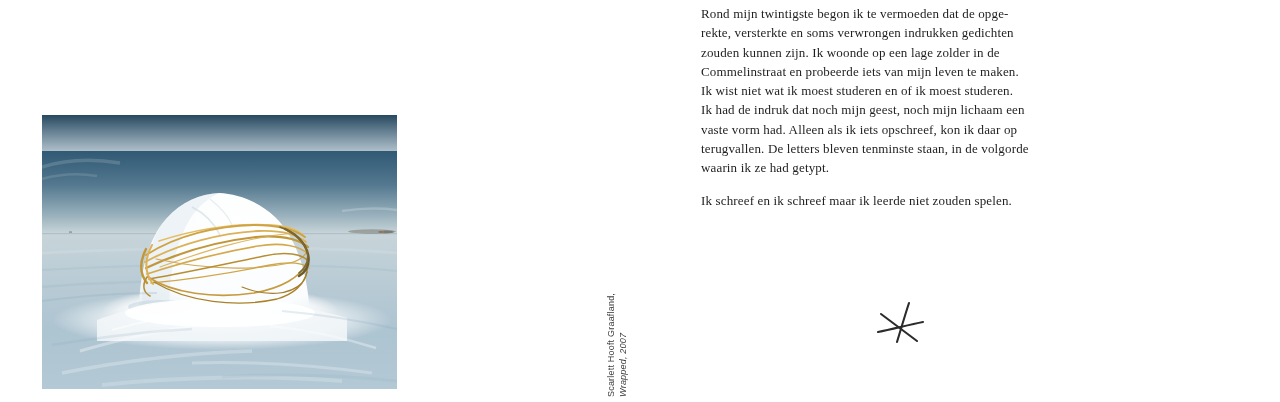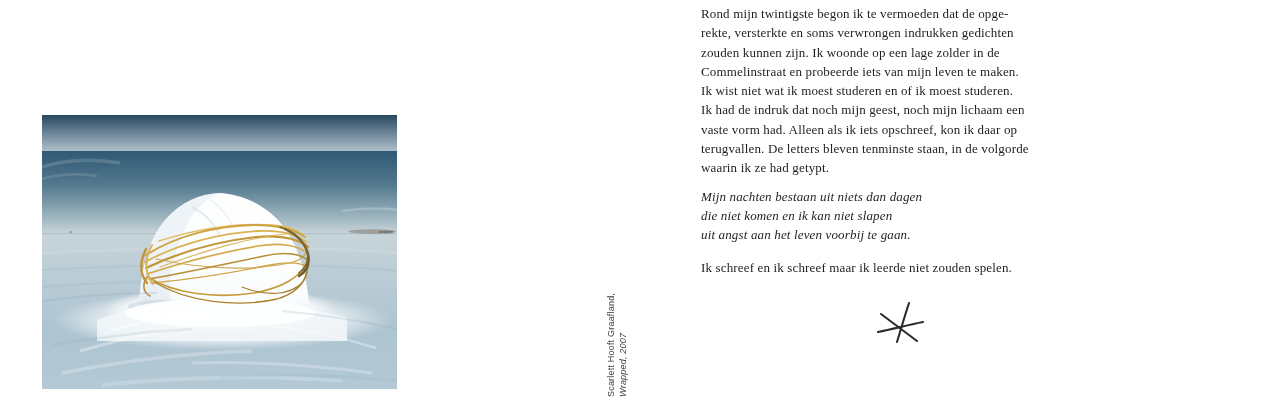--- a/index.html
+++ b/index.html
@@ -173,23 +173,20 @@
   <div class="essay">
     <p>Rond mijn twintigste begon ik te vermoeden dat de opge-
 rekte, versterkte en soms verwrongen indrukken gedichten
 zouden kunnen zijn. Ik woonde op een lage zolder in de
 Commelinstraat en probeerde iets van mijn leven te maken.
 Ik wist niet wat ik moest studeren en of ik moest studeren.
 Ik had de indruk dat noch mijn geest, noch mijn lichaam een
 vaste vorm had. Alleen als ik iets opschreef, kon ik daar op
 terugvallen. De letters bleven tenminste staan, in de volgorde
 waarin ik ze had getypt.</p>
-    <p class="poem">Mijn nachten bestaan uit niets dan dagen
-die niet komen en ik kan niet slapen
-uit angst aan het leven voorbij te gaan.</p>
     <p class="closing">Ik schreef en ik schreef maar ik leerde niet zouden spelen.</p>
   </div>
 
   <div class="asterisk">
     <svg viewBox="0 0 56 52">
       <g fill="none" stroke="#2b2b2b" stroke-width="2.1" stroke-linecap="round">
         <path d="M37,5 C 33,17 29,31 25,44"></path>
         <path d="M9,16 C 21,25 33,34 45,43"></path>
         <path d="M6,34 C 21,31 36,27 51,24"></path>
       </g>

